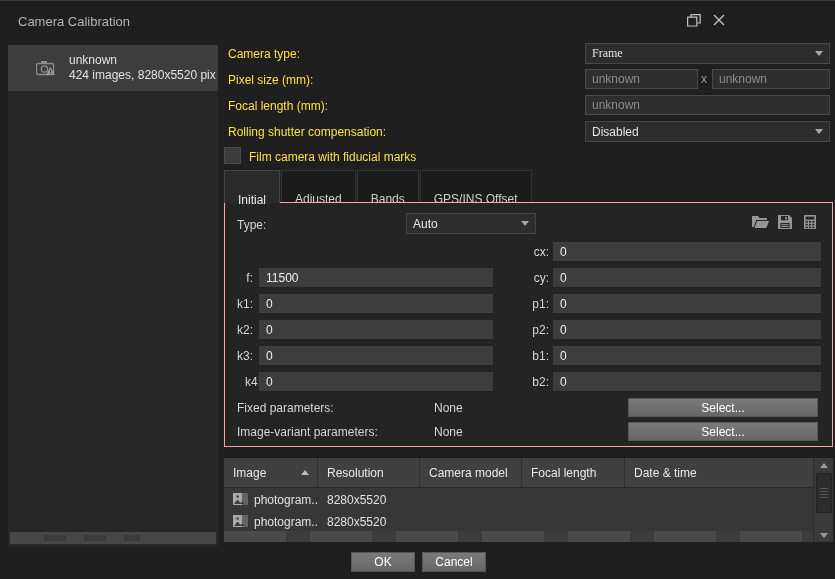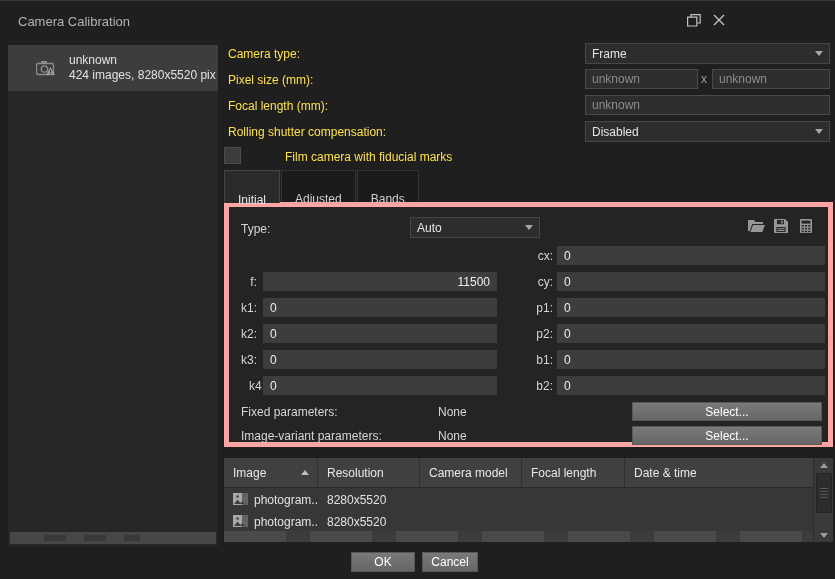--- a/index.html
+++ b/index.html
@@ -42,21 +42,21 @@
   .checkbox { position:absolute; left:224px; top:146px; width:17px; height:17px; background:#3c3c3c; border:1px solid #4a4a4a; cursor:pointer; }
   .btn { position:absolute; background:linear-gradient(#7a7a7a,#666666); border:1px solid #585858; color:#ffffff;
          font-family:"Liberation Sans", sans-serif; font-size:12px; text-align:center; cursor:pointer;
          display:flex; align-items:center; justify-content:center; }
   
   .tabbar { position:absolute; left:224px; top:174px; height:28px; display:flex; align-items:flex-end; }
   .tab { height:26px; line-height:25px; padding:16px 13px; background:#1b1b1b; border:1px solid #333333; border-bottom:none;
          color:#cfcfcf; cursor:pointer; margin-right:1px; }
   .tab.active { height:28px; line-height:27px; background:#2a2a2a; border:1px solid #454545; border-bottom:none; color:#eaeaea; position:relative; z-index:3; }
   
-  .pane { position:absolute; left:224px; top:201px; width:609px; height:245px; background:#242424; border:5px solid #fca5a5; z-index:1; }
+  .pane { position:absolute; left:224px; top:201px; width:609px; height:245px; background:#242424; border:1px solid #fca5a5; z-index:1; }
   .pane .row-label { position:absolute; white-space:nowrap; }
   .tool-icons { position:absolute; right:13px; top:11px; display:flex; gap:7px; align-items:center; }
   .tool-btn { width:18px; height:18px; display:flex; align-items:center; justify-content:center; cursor:pointer; }
   .plabel { position:absolute; text-align:right; width:26px; }
   
   .ptable { position:absolute; left:224px; top:456px; width:609px; height:85px; background:#373737; border-top:1px solid #1c1c1c; }
   .thead { position:absolute; left:0; top:0; right:20px; height:30px; background:#404040; display:flex; border-bottom:1px solid #2a2a2a; }
   .th { display:flex; align-items:center; padding-left:9px; border-right:1px solid #2f2f2f; color:#e8e8e8; cursor:pointer; position:relative; }
   .sort-asc { width:0; height:0; border-left:4px solid transparent; border-right:4px solid transparent; border-bottom:5px solid #bdbdbd; margin-left:auto; margin-right:8px; }
   .trow { position:absolute; left:0; right:20px; height:22px; display:flex; align-items:center; cursor:pointer; color:#e2e2e2; }
@@ -112,46 +112,47 @@
     </div>
   </div>
   <div class="sidebar-hscroll">
     <div class="thumb">
         <div class="grip"></div>
       </div>
   </div>
 </div>
 
 <div class="lbl" style="left:228px; top:46px;">Camera type:</div>
-<div class="combo" style="left:585px; top:42px; width:245px;">
+<div class="combo" style="left:585px; top:42px; width:245px;font-family:Liberation Serif, serif;">
   <span class="combo-text">Frame</span>
   <span class="chev"></span>
 </div>
 
 <div class="lbl" style="left:228px; top:72px;">Pixel size (mm):</div>
 <input class="tfield" style="left: 585px; top: 68px; width: 113px;" placeholder="unknown">
 <div class="sep-x" style="left:701px; top:71px;">x</div>
 <input class="tfield" style="left: 712px; top: 68px; width: 118px;" placeholder="unknown">
 
 <div class="lbl" style="left:228px; top:98px;">Focal length (mm):</div>
 <input class="tfield" style="left: 585px; top: 94px; width: 245px;" placeholder="unknown">
 
 <div class="lbl" style="left:228px; top:124px;">Rolling shutter compensation:</div>
 <div class="combo" style="left:585px; top:120px; width:245px;">
   <span class="combo-text">Disabled</span>
   <span class="chev"></span>
 </div>
 
 <div class="checkbox"></div>
-<div class="lbl" style="left:249px; top:149px;margin-left:36px;">Film camera with fiducial marks</div>
+<div class="lbl" style="left:249px; top:149px;">Film camera with fiducial marks</div>
 
 <div class="tabbar">
   <div class="tab active">Initial</div>
   <div class="tab">Adjusted</div>
   <div class="tab">Bands</div>
+  <div class="tab">GPS/INS Offset</div>
 </div>
 
 <div class="pane">
   <div class="row-label" style="left:12px; top:15px;">Type:</div>
   <div class="combo" style="left:181px; top:10px; width:130px;">
     <span class="combo-text">Auto</span>
     <span class="chev"></span>
   </div>
   <div class="tool-icons">
     <div class="tool-btn">
@@ -192,21 +193,21 @@
             </g>
           </svg>
       </span>
     </div>
   </div>
 
   <div class="plabel" style="left:298px; top:42px;">cx:</div>
   <input class="pfield" style="left: 328px; top: 39px; width: 268px;" value="0">
 
   <div class="plabel" style="left:2px; top:68px;">f:</div>
-  <input class="pfield" style="left: 34px; top: 65px; width: 234px; text-align: right;" value="11500">
+  <input class="pfield" style="left: 34px; top: 65px; width: 234px;" value="11500">
   <div class="plabel" style="left:298px; top:68px;">cy:</div>
   <input class="pfield" style="left: 328px; top: 65px; width: 268px;" value="0">
 
   <div class="plabel" style="left:2px; top:94px;">k1:</div>
   <input class="pfield" style="left: 34px; top: 91px; width: 234px;" value="0">
   <div class="plabel" style="left:298px; top:94px;">p1:</div>
   <input class="pfield" style="left: 328px; top: 91px; width: 268px;" value="0">
 
   <div class="plabel" style="left:2px; top:120px;">k2:</div>
   <input class="pfield" style="left: 34px; top: 117px; width: 234px;" value="0">
@@ -297,13 +298,13 @@
     <div class="sthumb">
         <div class="grips"></div>
       </div>
     <div class="sbtn" style="bottom:0; top:auto;">
         <span class="arrow-dn"></span>
       </div>
   </div>
 </div>
 
 <div class="btn" style="left:351px; top:551px; width:64px; height:20px;">OK</div>
-<div class="btn" style="left:422px; top:551px; width:56px; height:20px;">Cancel</div>
+<div class="btn" style="left:422px; top:551px; width:64px; height:20px;">Cancel</div>
 
 </body></html>

